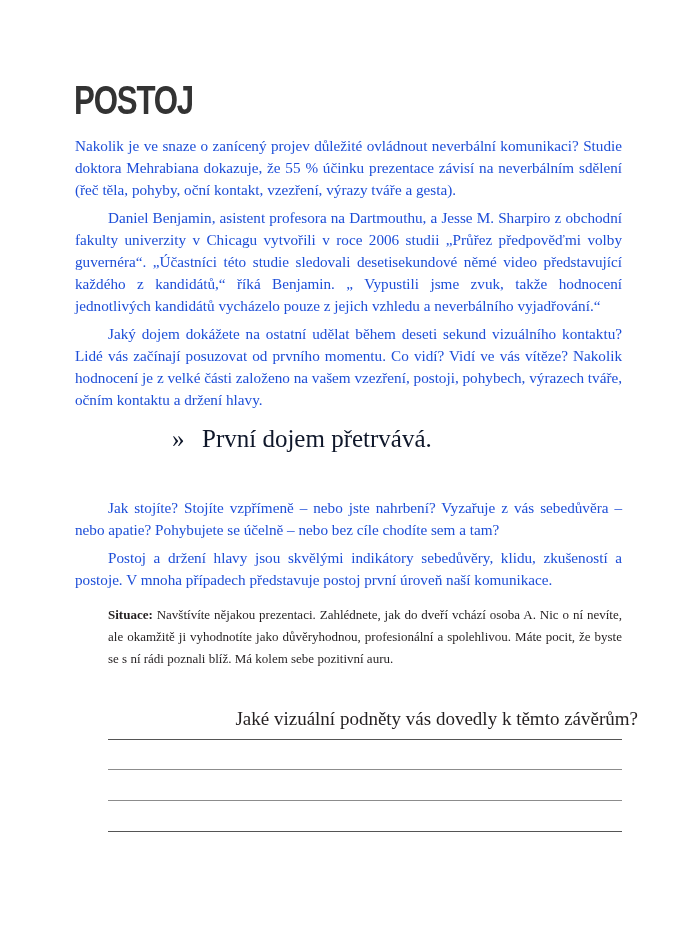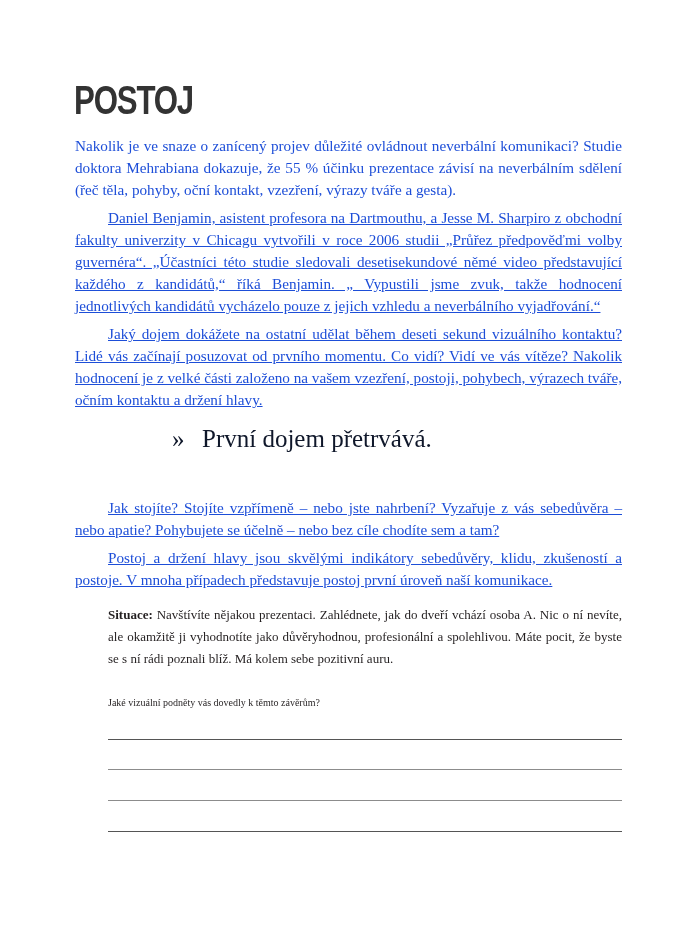--- a/index.html
+++ b/index.html
@@ -16,39 +16,39 @@
     font-family: "Liberation Sans", sans-serif; font-weight: bold;
     font-size: 40px; letter-spacing: -1.5px; color: #333333;
     transform: scaleX(0.78); transform-origin: left center; line-height: 48px;
   }
   .body-text {
     position: absolute; left: 75px; width: 547px;
     font-family: "Liberation Serif", serif; font-size: 15.2px; line-height: 22px;
     text-align: justify; color: #1d4ed8;
   }
   .body-text p { margin: 0 0 6px 0; }
-  .body-text p.indent { text-indent: 33px; text-decoration: underline; }
+  .body-text p.indent { text-indent: 33px; }
   .block1 { top: 135px; }
   .pull-quote {
     position: absolute; top: 425px; left: 172px; width: 400px;
     font-family: "Liberation Serif", serif; font-size: 25px; color: #0f172a;
     white-space: nowrap;
   }
   .pull-quote .mark { display: inline-block; width: 30px; font-size: 25px; }
   .block2 { top: 497px; }
   .situation {
     position: absolute; top: 604px; left: 108px; width: 514px;
     font-family: "Liberation Serif", serif; font-size: 13px; line-height: 22px;
     text-align: justify; color: #231f20; margin: 0;
   }
   .situation .label { font-weight: bold; }
   .question {
     position: absolute; top: 692px; left: 108px; width: 514px;
-    font-family: "Liberation Serif", serif; font-size: 10px; line-height: 22px;
-    color: #231f20; margin: 0;
+    font-family: "Liberation Serif", serif; font-size: 19px; line-height: 22px;
+    color: #231f20; margin: 16px; text-align: right;
   }
   .answer-line {
     position: absolute; left: 108px; width: 514px; height: 0;
     border-top: 1.2px solid #555555;
   }
   .l1 { top: 739px; } .l2 { top: 769px; border-top-color: #8c8c8c; }
   .l3 { top: 800px; border-top-color: #8c8c8c; } .l4 { top: 831px; }
 </style>
 </head>
 <body>

